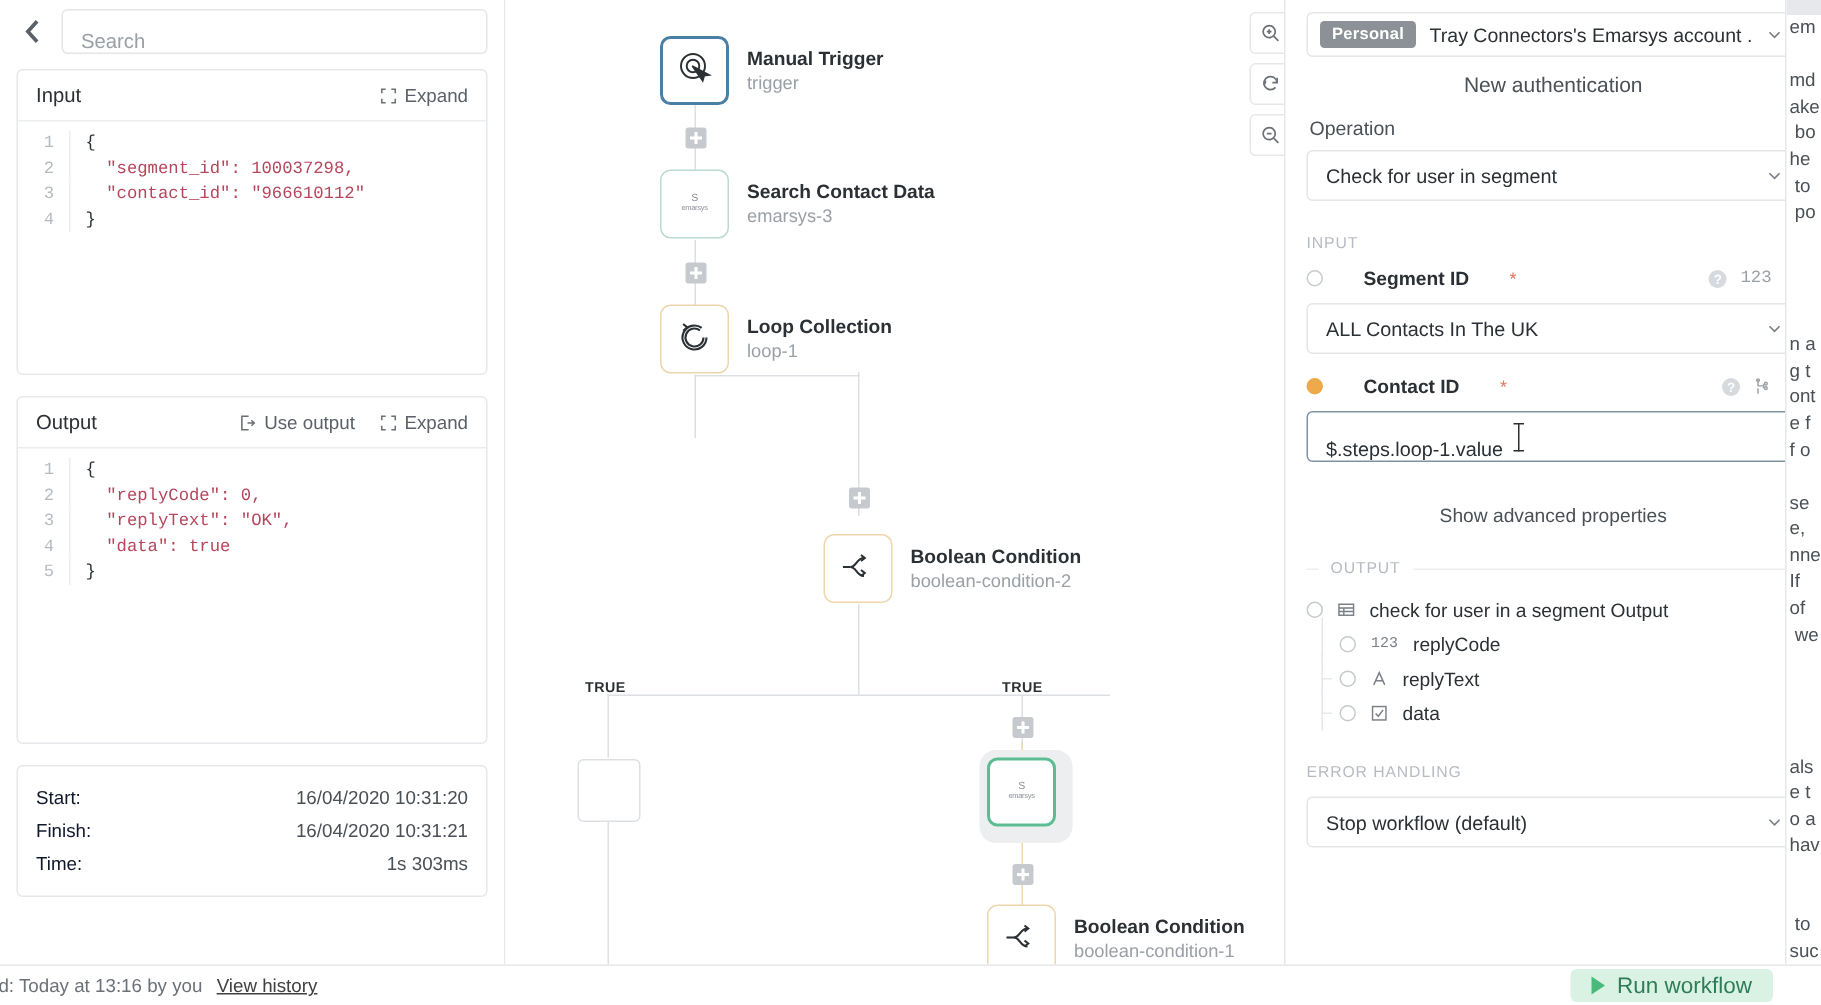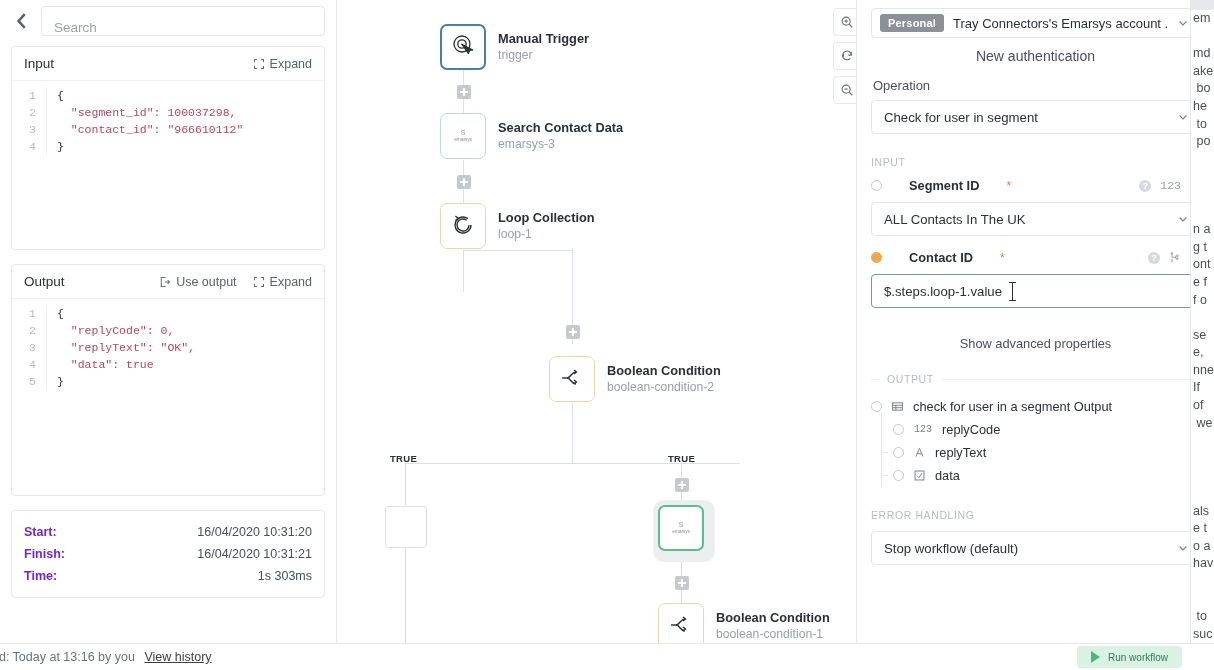--- a/index.html
+++ b/index.html
@@ -64,21 +64,21 @@
   .k { color:#b5475d; }
 
   .out-card .code { min-height:0; }
   .in-body  { height:168px; }
   .out-body { height:196px; }
 
   .meta {
     border:1px solid #e6e8eb; border-radius:4px; padding:10px 12px; margin-bottom:10px;
   }
   .meta-row { display:flex; justify-content:space-between; line-height:22px; font-size:12.5px; }
-  .meta-key { font-weight:bold; color:#6d28d9; }
+  .meta-key { font-weight:normal; color:#0f172a; }
   .meta-val { color:#4a5056; }
 
   
   .canvas {
     flex:1; position:relative; background:#ffffff; overflow:hidden;
   }
   .zoom-col {
     position:absolute; left:496px; top:8px; display:flex; flex-direction:column; gap:6px; z-index:6;
   }
   .zbtn {
@@ -161,21 +161,21 @@
     width:12px; height:12px; border-radius:50%; background:#d6d9dd; color:#fff;
     font-size:9px; display:flex; align-items:center; justify-content:center; font-weight:bold; cursor:pointer;
   }
   .type123 { font-size:11.5px; color:#9aa0a6; font-family:"Liberation Mono",monospace; }
   .mini-chev { width:10px; height:10px; color:#b6bbc1; cursor:pointer; }
   .mini-chev svg { width:100%; height:100%; display:block; }
   .jsonpath-icon { width:12px; height:12px; color:#9aa0a6; }
   .jsonpath-icon svg { width:100%; height:100%; display:block; }
 
   .text-input {
-    height:34px; border:1px solid #7e949f; border-radius:4px; display:flex; align-items:center;
+    height:34px; border:1px solid #7e949f; border-radius:4px; display:flex; align-items:flex-end;
     padding:0 12px; margin-bottom:2px; position:relative; background:#fff;
   }
   .text-input .val { font-size:13.2px; color:#2b3034; }
   .caret {
     position:absolute; left:140px; top:7px; width:1px; height:19px; background:#2b3034;
   }
   .caret:before, .caret:after {
     content:""; position:absolute; left:-3px; width:7px; height:1px; background:#2b3034;
   }
   .caret:before { top:0; }
@@ -215,21 +215,21 @@
     position:absolute; left:0; right:0; bottom:0; height:27px; background:#fff;
     border-top:1px solid #e6e8eb; display:flex; align-items:center; z-index:8;
   }
   .bb-left { width:337px; font-size:12.5px; color:#6b7177; padding-left:0; }
   .bb-left .inner { margin-left:-8px; white-space:nowrap; }
   .bb-left a { color:#404040; text-decoration:underline; margin-left:6px; }
   .bb-spacer { flex:1; }
   .run-btn {
     margin-right:32px; background:#d9f2e3; color:#2e7d56; border-radius:4px;
     height:22px; display:flex; align-items:center; gap:8px; padding:0 14px;
-    font-size:10px; cursor:pointer;
+    font-size:15px; cursor:pointer;
   }
   .run-btn .tri {
     width:0; height:0; border-left:9px solid #49b97c; border-top:6px solid transparent;
     border-bottom:6px solid transparent;
   }
 </style>
 </head>
 <body>
 
 <div class="app">

